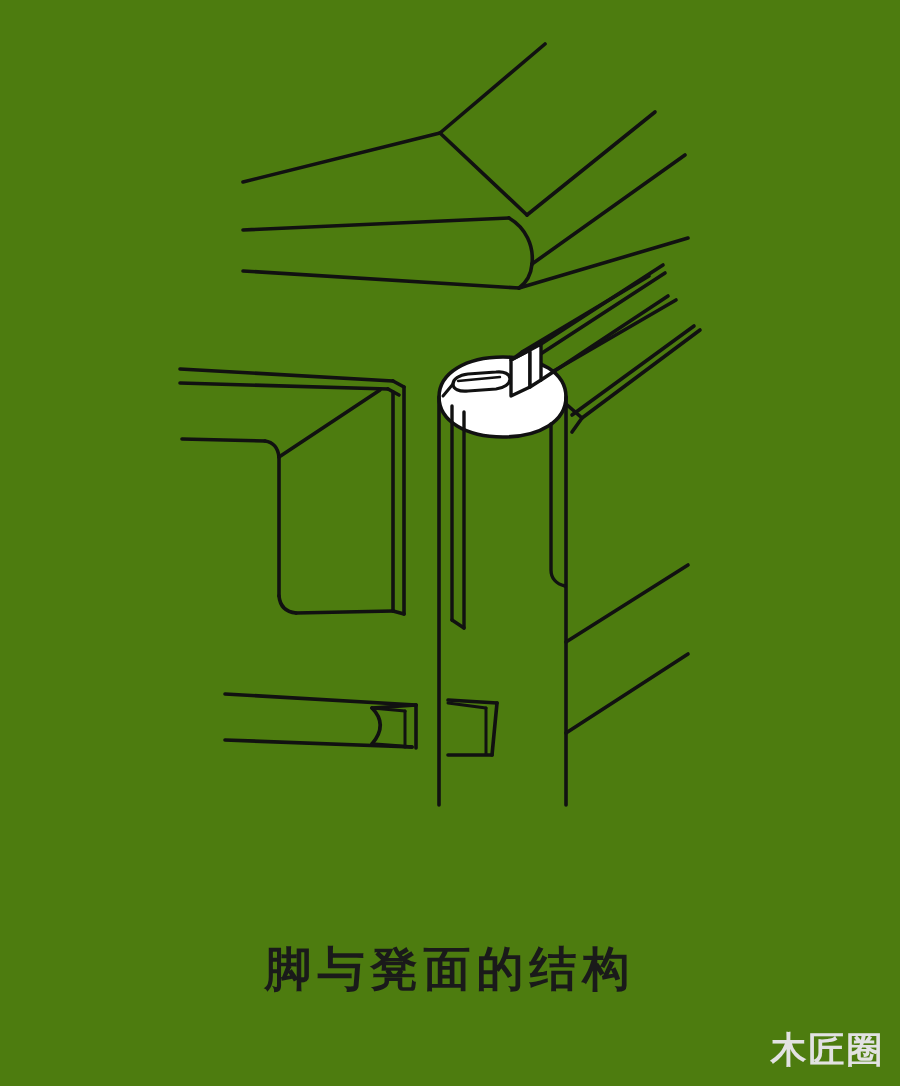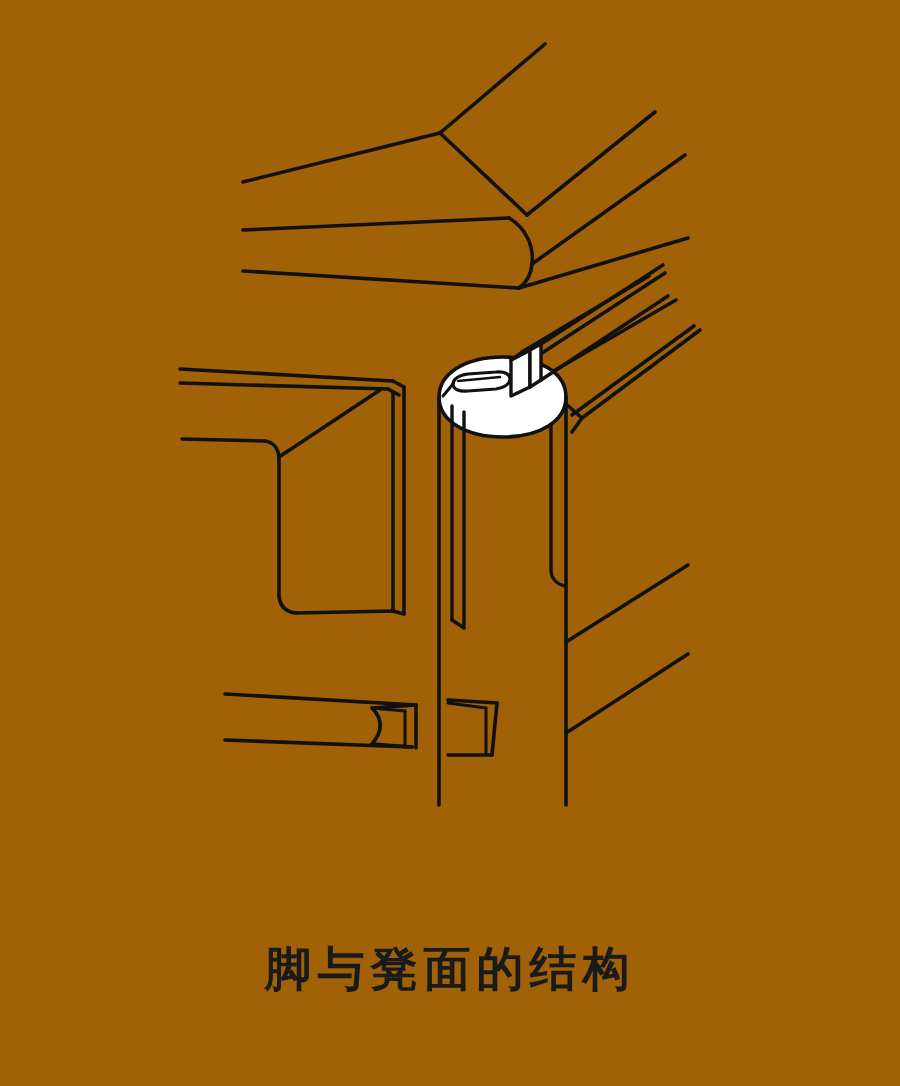--- a/index.html
+++ b/index.html
@@ -62,21 +62,21 @@
     color: #e2e2e2;
     font-weight: 700;
     font-family: "DejaVu Sans", "Liberation Sans", sans-serif;
     user-select: none;
     white-space: nowrap;
   }
 </style>
 </head>
 <body style="background: rgb(255, 255, 255);">
 
-<div id="page" style="background: #a16207;">
+<div id="page" style="background: #4d7c0f;">
 
   <svg id="figure-svg" viewBox="0 0 900 1086" aria-labelledby="fig-alt">
     <title id="fig-alt">Line drawing of a traditional Chinese stool corner joint showing the round leg, its top tenon, the seat frame corner and the apron and stretcher rails.</title>
 
     <g>
 
       <path class="ln" style="stroke-width:3.6" d="M 243,182 L 440,133" stroke="#111111"></path>
 
       <path class="ln" style="stroke-width:3.6" d="M 440,133 L 545,44" stroke="#111111"></path>
 
@@ -205,14 +205,15 @@
       <path class="ln" style="stroke-width:3.6" d="M 448,755 L 492,755" stroke="#111111"></path>
       <path class="ln" style="stroke-width:3.6" d="M 497,703 L 492,755" stroke="#111111"></path>
       <path class="ln" style="stroke-width:3.0" d="M 486,708 L 486,754" stroke="#111111"></path>
       <path class="ln" style="stroke-width:3.0" d="M 448,703 L 486,708" stroke="#111111"></path>
     </g>
 
   </svg>
 
   <div id="caption" style="color: rgb(26, 26, 26);">脚与凳面的结构</div>
 
+  <div id="watermark" style="color: rgb(226, 226, 226);">木匠圈</div>
 
 </div>
 
 </body></html>

